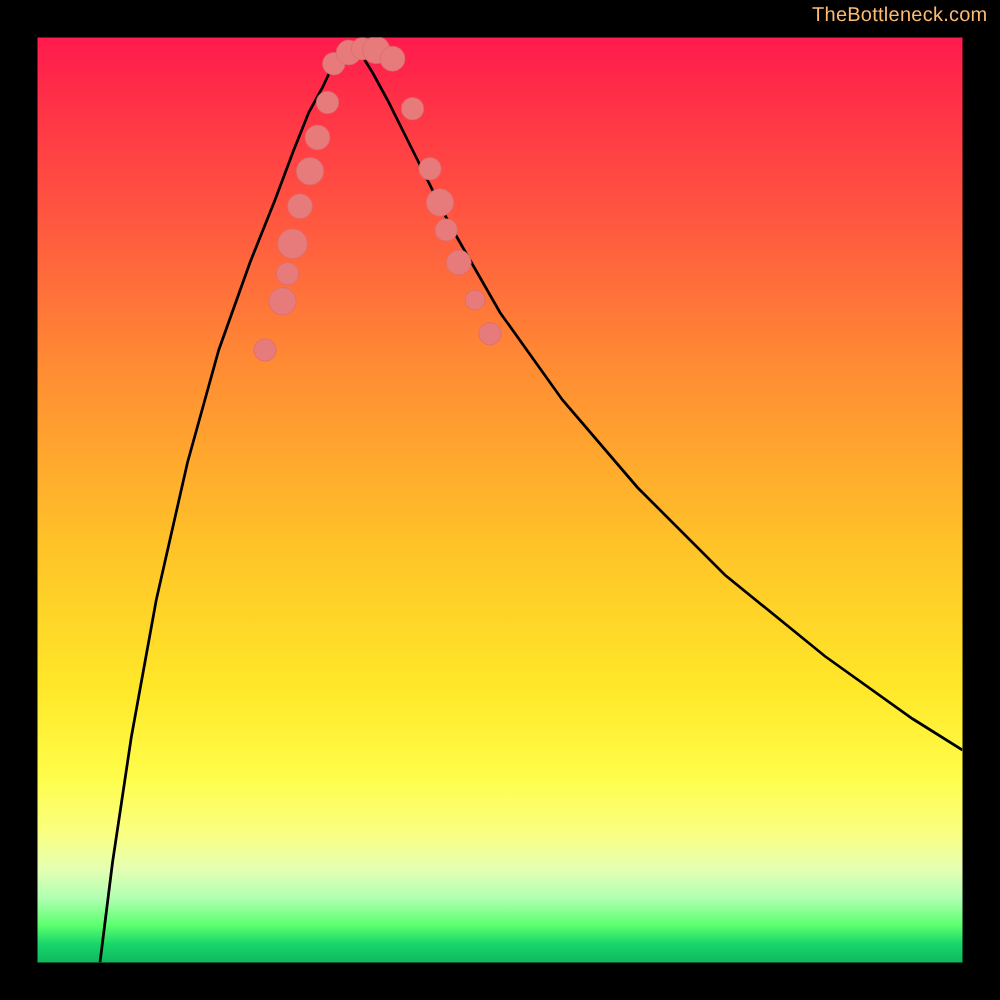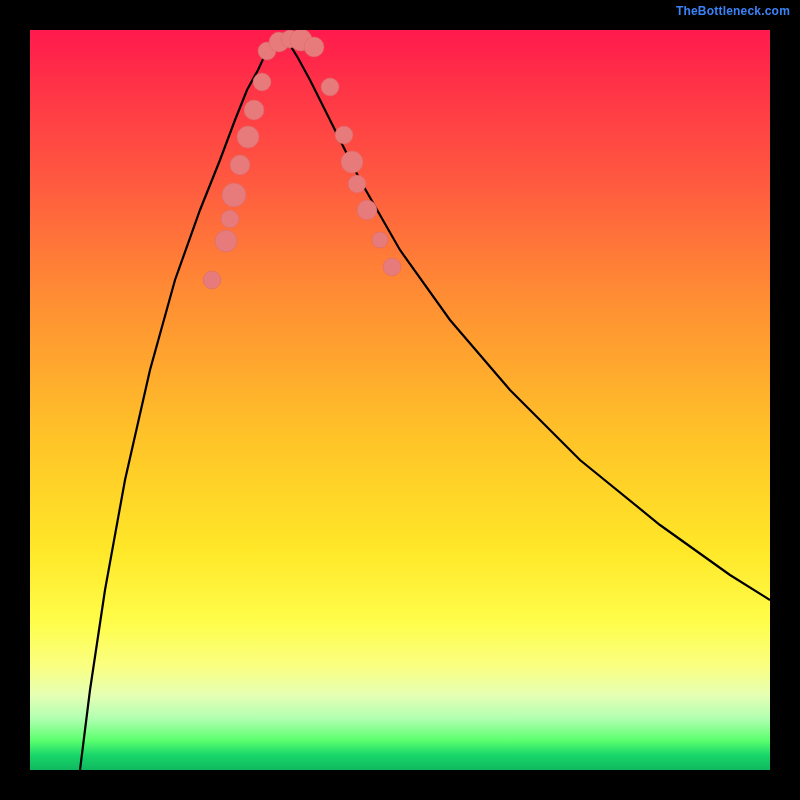--- a/index.html
+++ b/index.html
@@ -39,23 +39,23 @@
       #5bff6e 96%,
       #18d66a 98%,
       #0fb85e 100%
     );
   }
   .watermark {
     position: absolute;
     top: 4px;
     right: 10px;
     font-family: Arial, Helvetica, sans-serif;
-    font-size: 12px;
-    font-weight: 700;
-    color: #3b82f6;
+    font-size: 16px;
+    font-weight: 400;
+    color: #fdba74;
     letter-spacing: 0.2px;
   }
   svg {
     position: absolute;
     left: 0;
     top: 0;
   }
   .curve {
     fill: none;
     stroke: #000;

